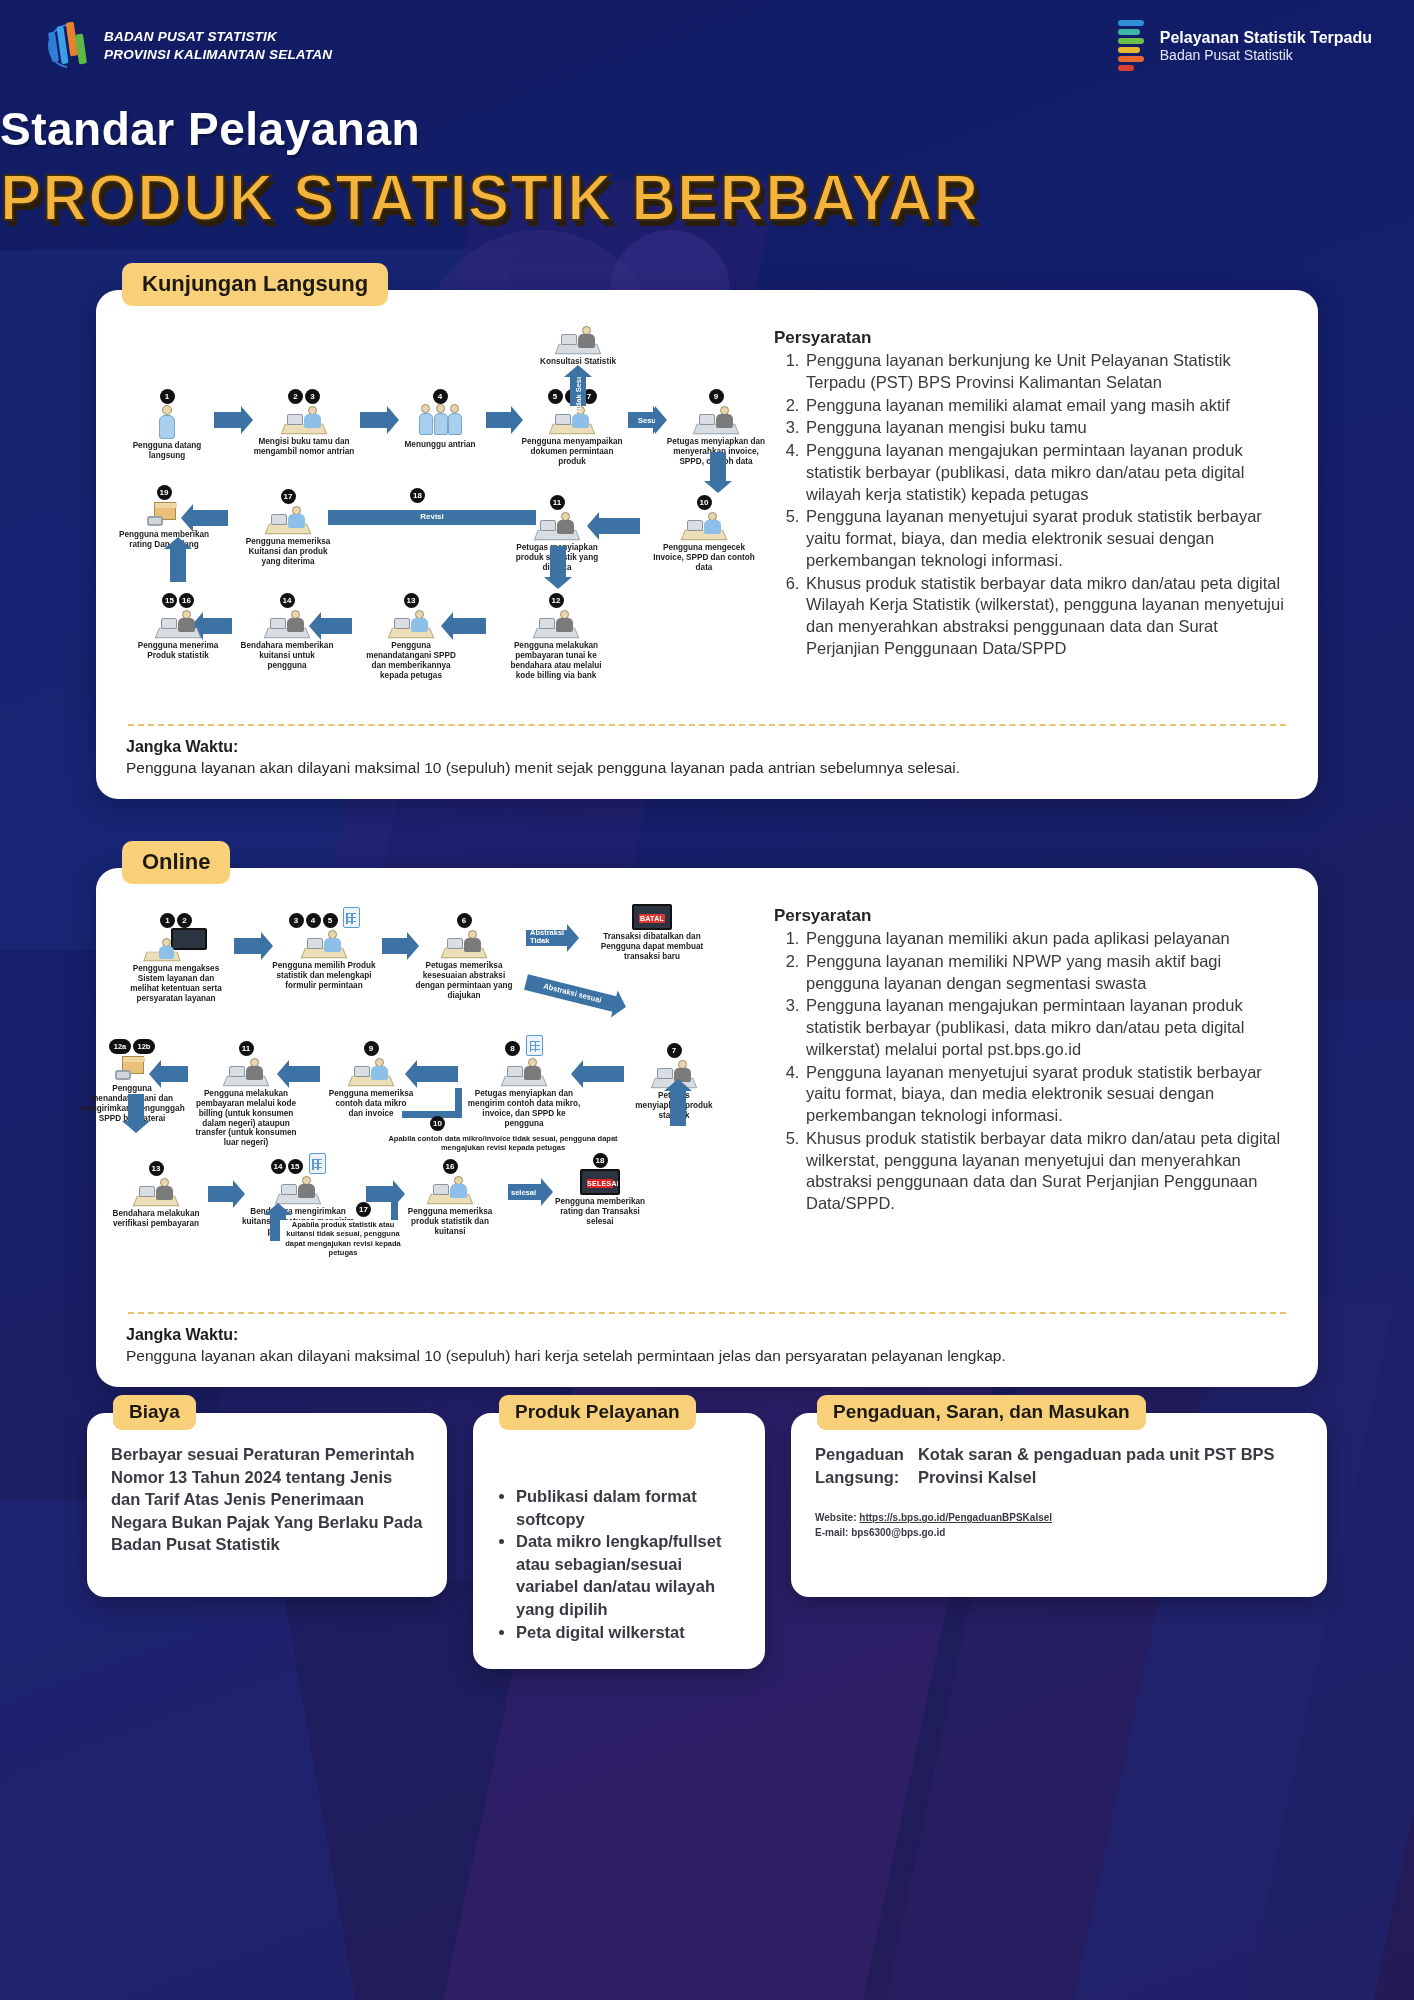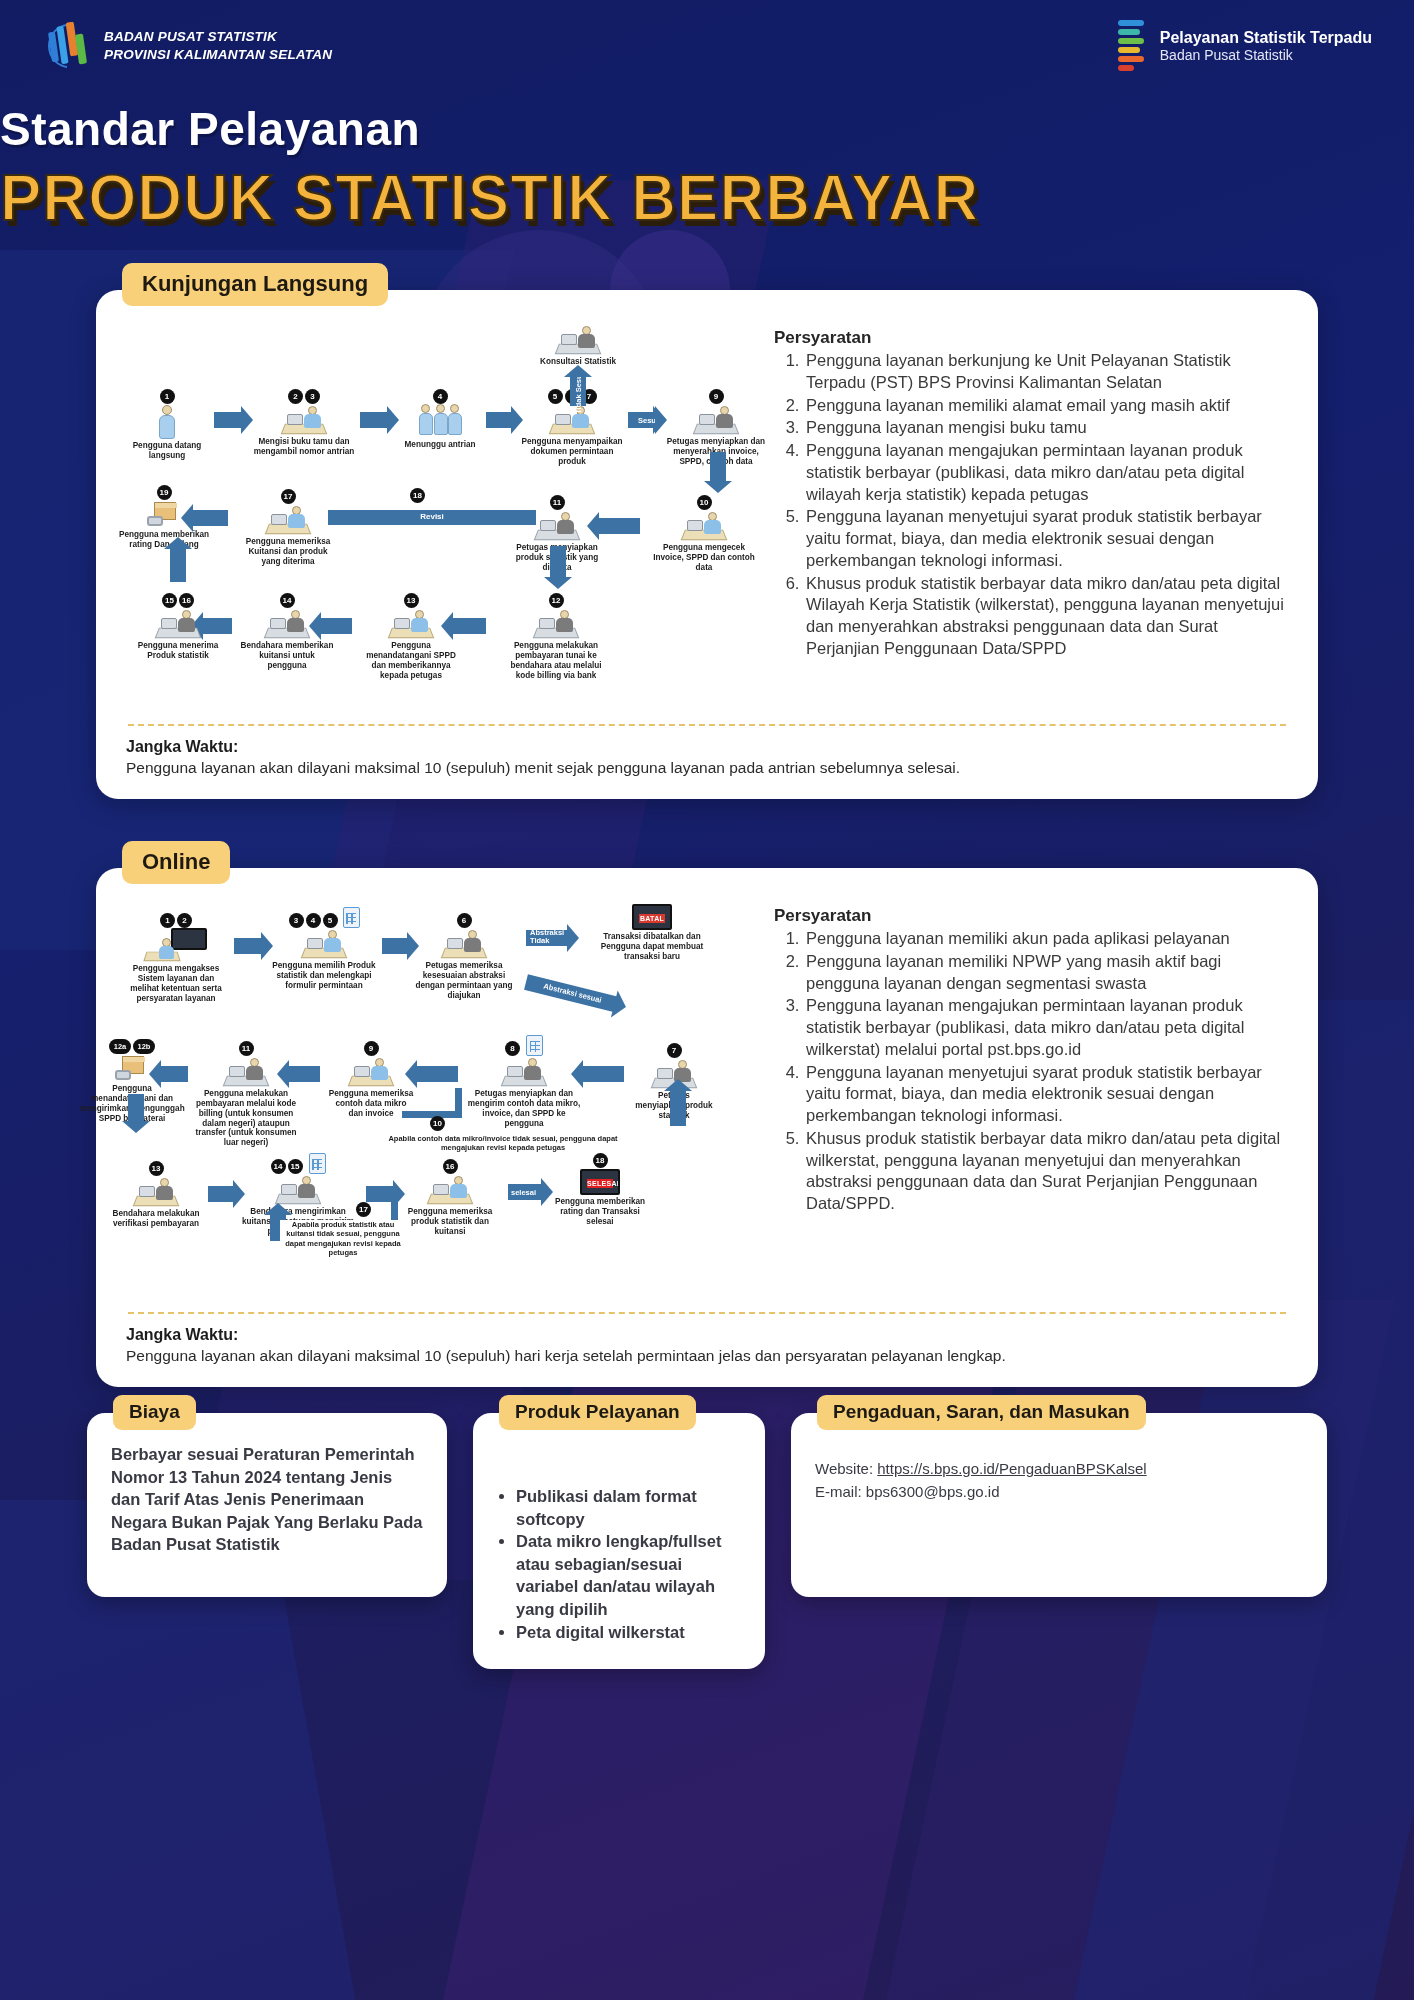--- a/index.html
+++ b/index.html
@@ -168,21 +168,21 @@
   .bcard .btag { position:absolute; top:-18px; left:26px; background:#f8d07a; color:#1d1a14;
       font-weight:bold; font-size:19px; padding:6px 16px 7px; border-radius:9px; }
   .bc1 { flex:0 0 360px; min-height:184px; }
   .bc2 { flex:0 0 292px; min-height:184px; }
   .bc3 { flex:1 1 auto; min-height:184px; }
   .bcard p, .bcard li { color:#3a3a45; font-weight:bold; font-size:16.5px; line-height:1.37;}
   .bcard ul { margin-left:19px;margin-top:42px; }
   .peng-row { display:flex; gap:14px; }
   .peng-row .k { font-size:16.5px; font-weight:bold; color:#3a3a45; line-height:1.37; width:108px;}
   .peng-row .v { font-size:16.5px; font-weight:bold; color:#3a3a45; line-height:1.37;}
-  .contact { margin-top:15px; font-size:15px; font-weight:normal; color:#3a3a45; line-height:1.5;}
+  .contact { margin-top:22px; font-size:10px; font-weight:bold; color:#3a3a45; line-height:1.5;}
   .contact a { color:#3a3a45; }
 </style>
 </head>
 <body>
 
 <div class="bg"></div>
 <div class="bg-shape bs1"></div>
 <div class="bg-shape bs2"></div>
 <div class="bg-shape bs3"></div>
 <div class="bg-shape bs4"></div>
@@ -700,20 +700,24 @@
     <div class="btag">Produk Pelayanan</div>
     <ul>
       <li>Publikasi dalam format softcopy</li>
       <li>Data mikro lengkap/fullset atau sebagian/sesuai variabel dan/atau wilayah yang dipilih</li>
       <li>Peta digital wilkerstat</li>
     </ul>
   </div>
 
   <div class="bcard bc3">
     <div class="btag">Pengaduan, Saran, dan Masukan</div>
+    <div class="peng-row">
+      <div class="k">Pengaduan Langsung:</div>
+      <div class="v">Kotak saran &amp; pengaduan pada unit PST BPS Provinsi Kalsel</div>
+    </div>
     <div class="contact">
       <div>
         <span>Website:</span>
         <a href="#" style="text-decoration:underline;">https://s.bps.go.id/PengaduanBPSKalsel</a>
       </div>
       <div>
         <span>E-mail:</span>
         <span>bps6300@bps.go.id</span>
       </div>
     </div>

